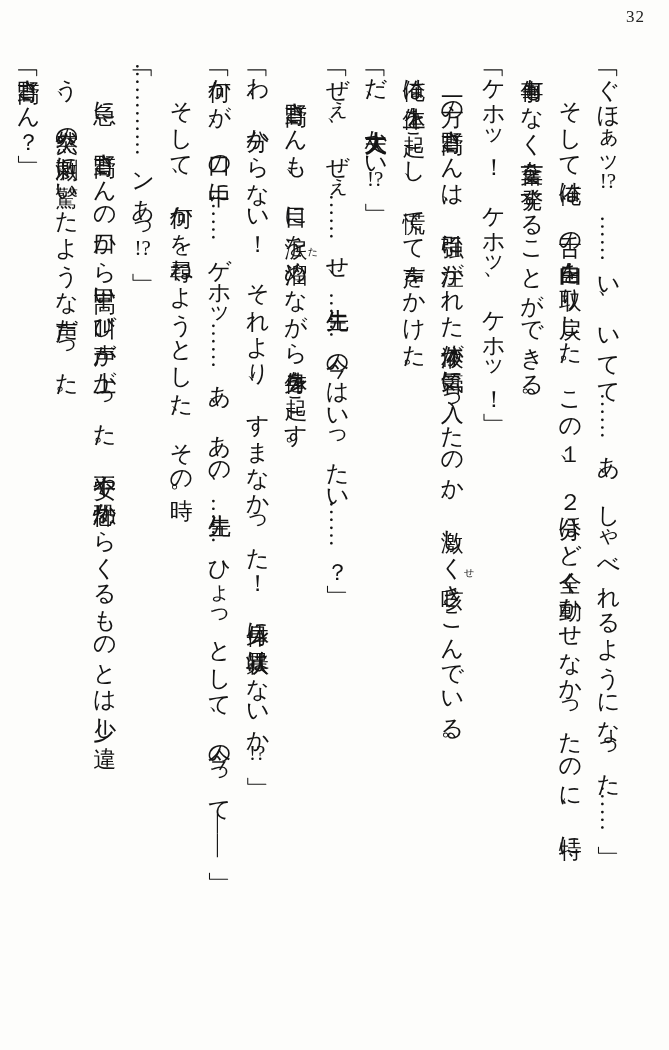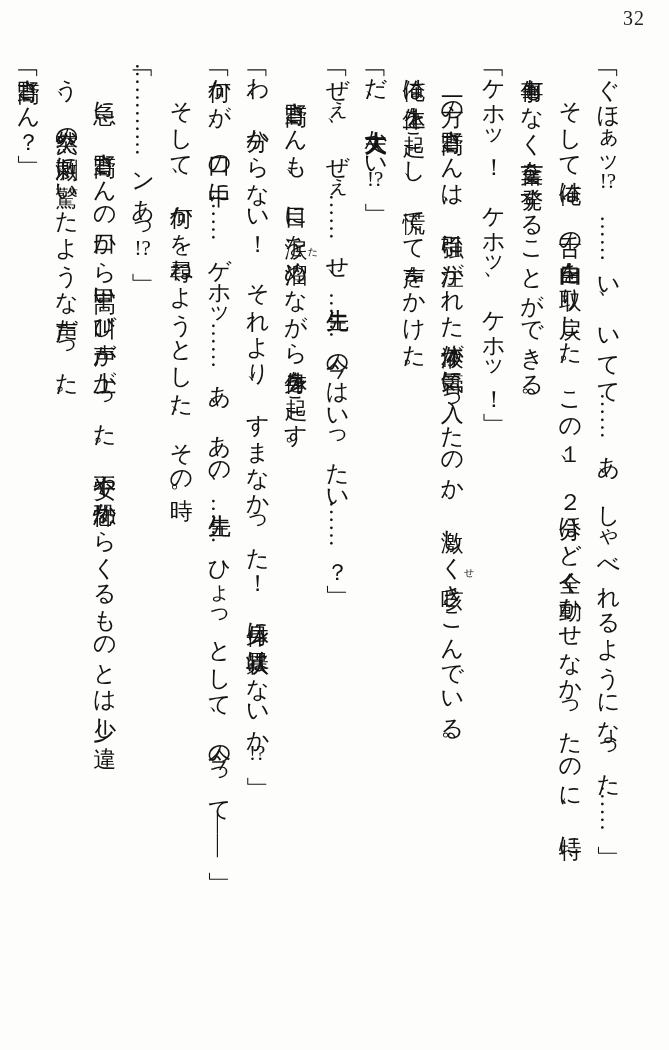--- a/index.html
+++ b/index.html
@@ -17,21 +17,21 @@
     height: 1050px;
     background: #fdfdfb;
     overflow: hidden;
     font-family: "Liberation Serif", "DejaVu Serif", serif;
     color: #161616;
   }
   .page-number {
     position: absolute;
     top: 7px;
     right: 24px;
-    font-size: 20px;
+    font-size: 17px;
     letter-spacing: 1px;
     color: #222222;
   }
   .text-area {
     position: absolute;
     top: 62px;
     right: 42px;
     width: 612px;
     height: 938px;
     writing-mode: vertical-rl;

